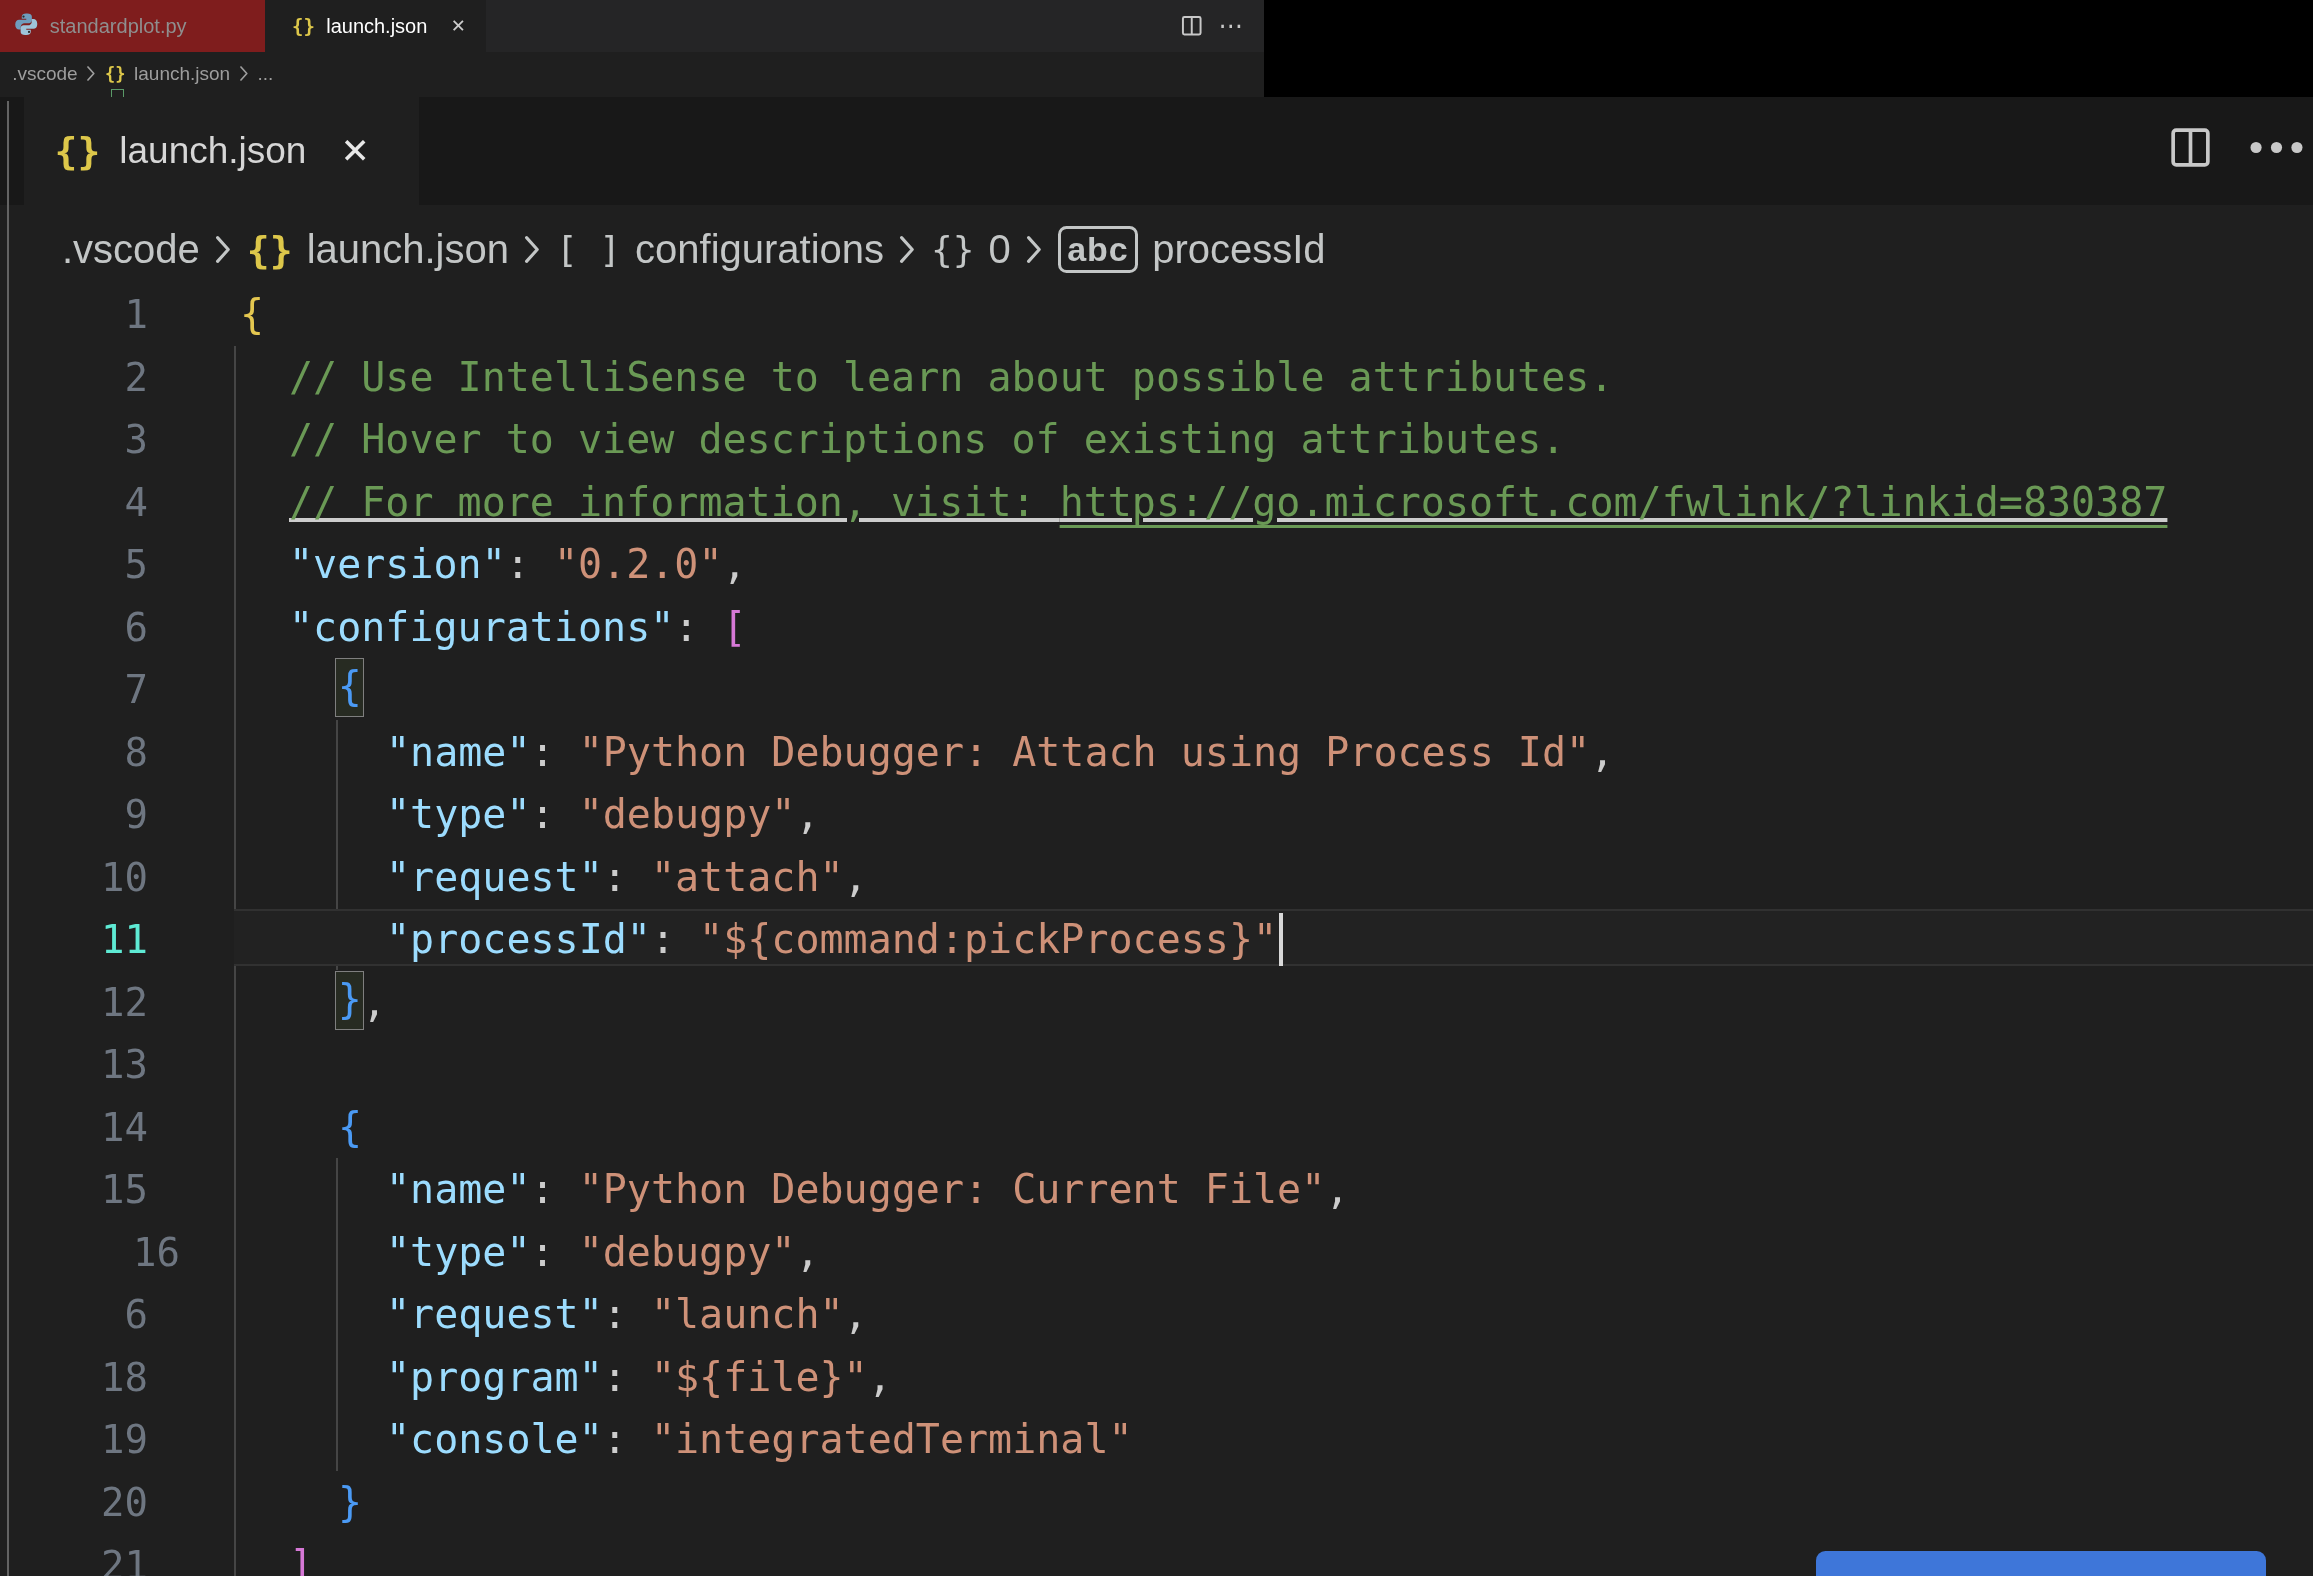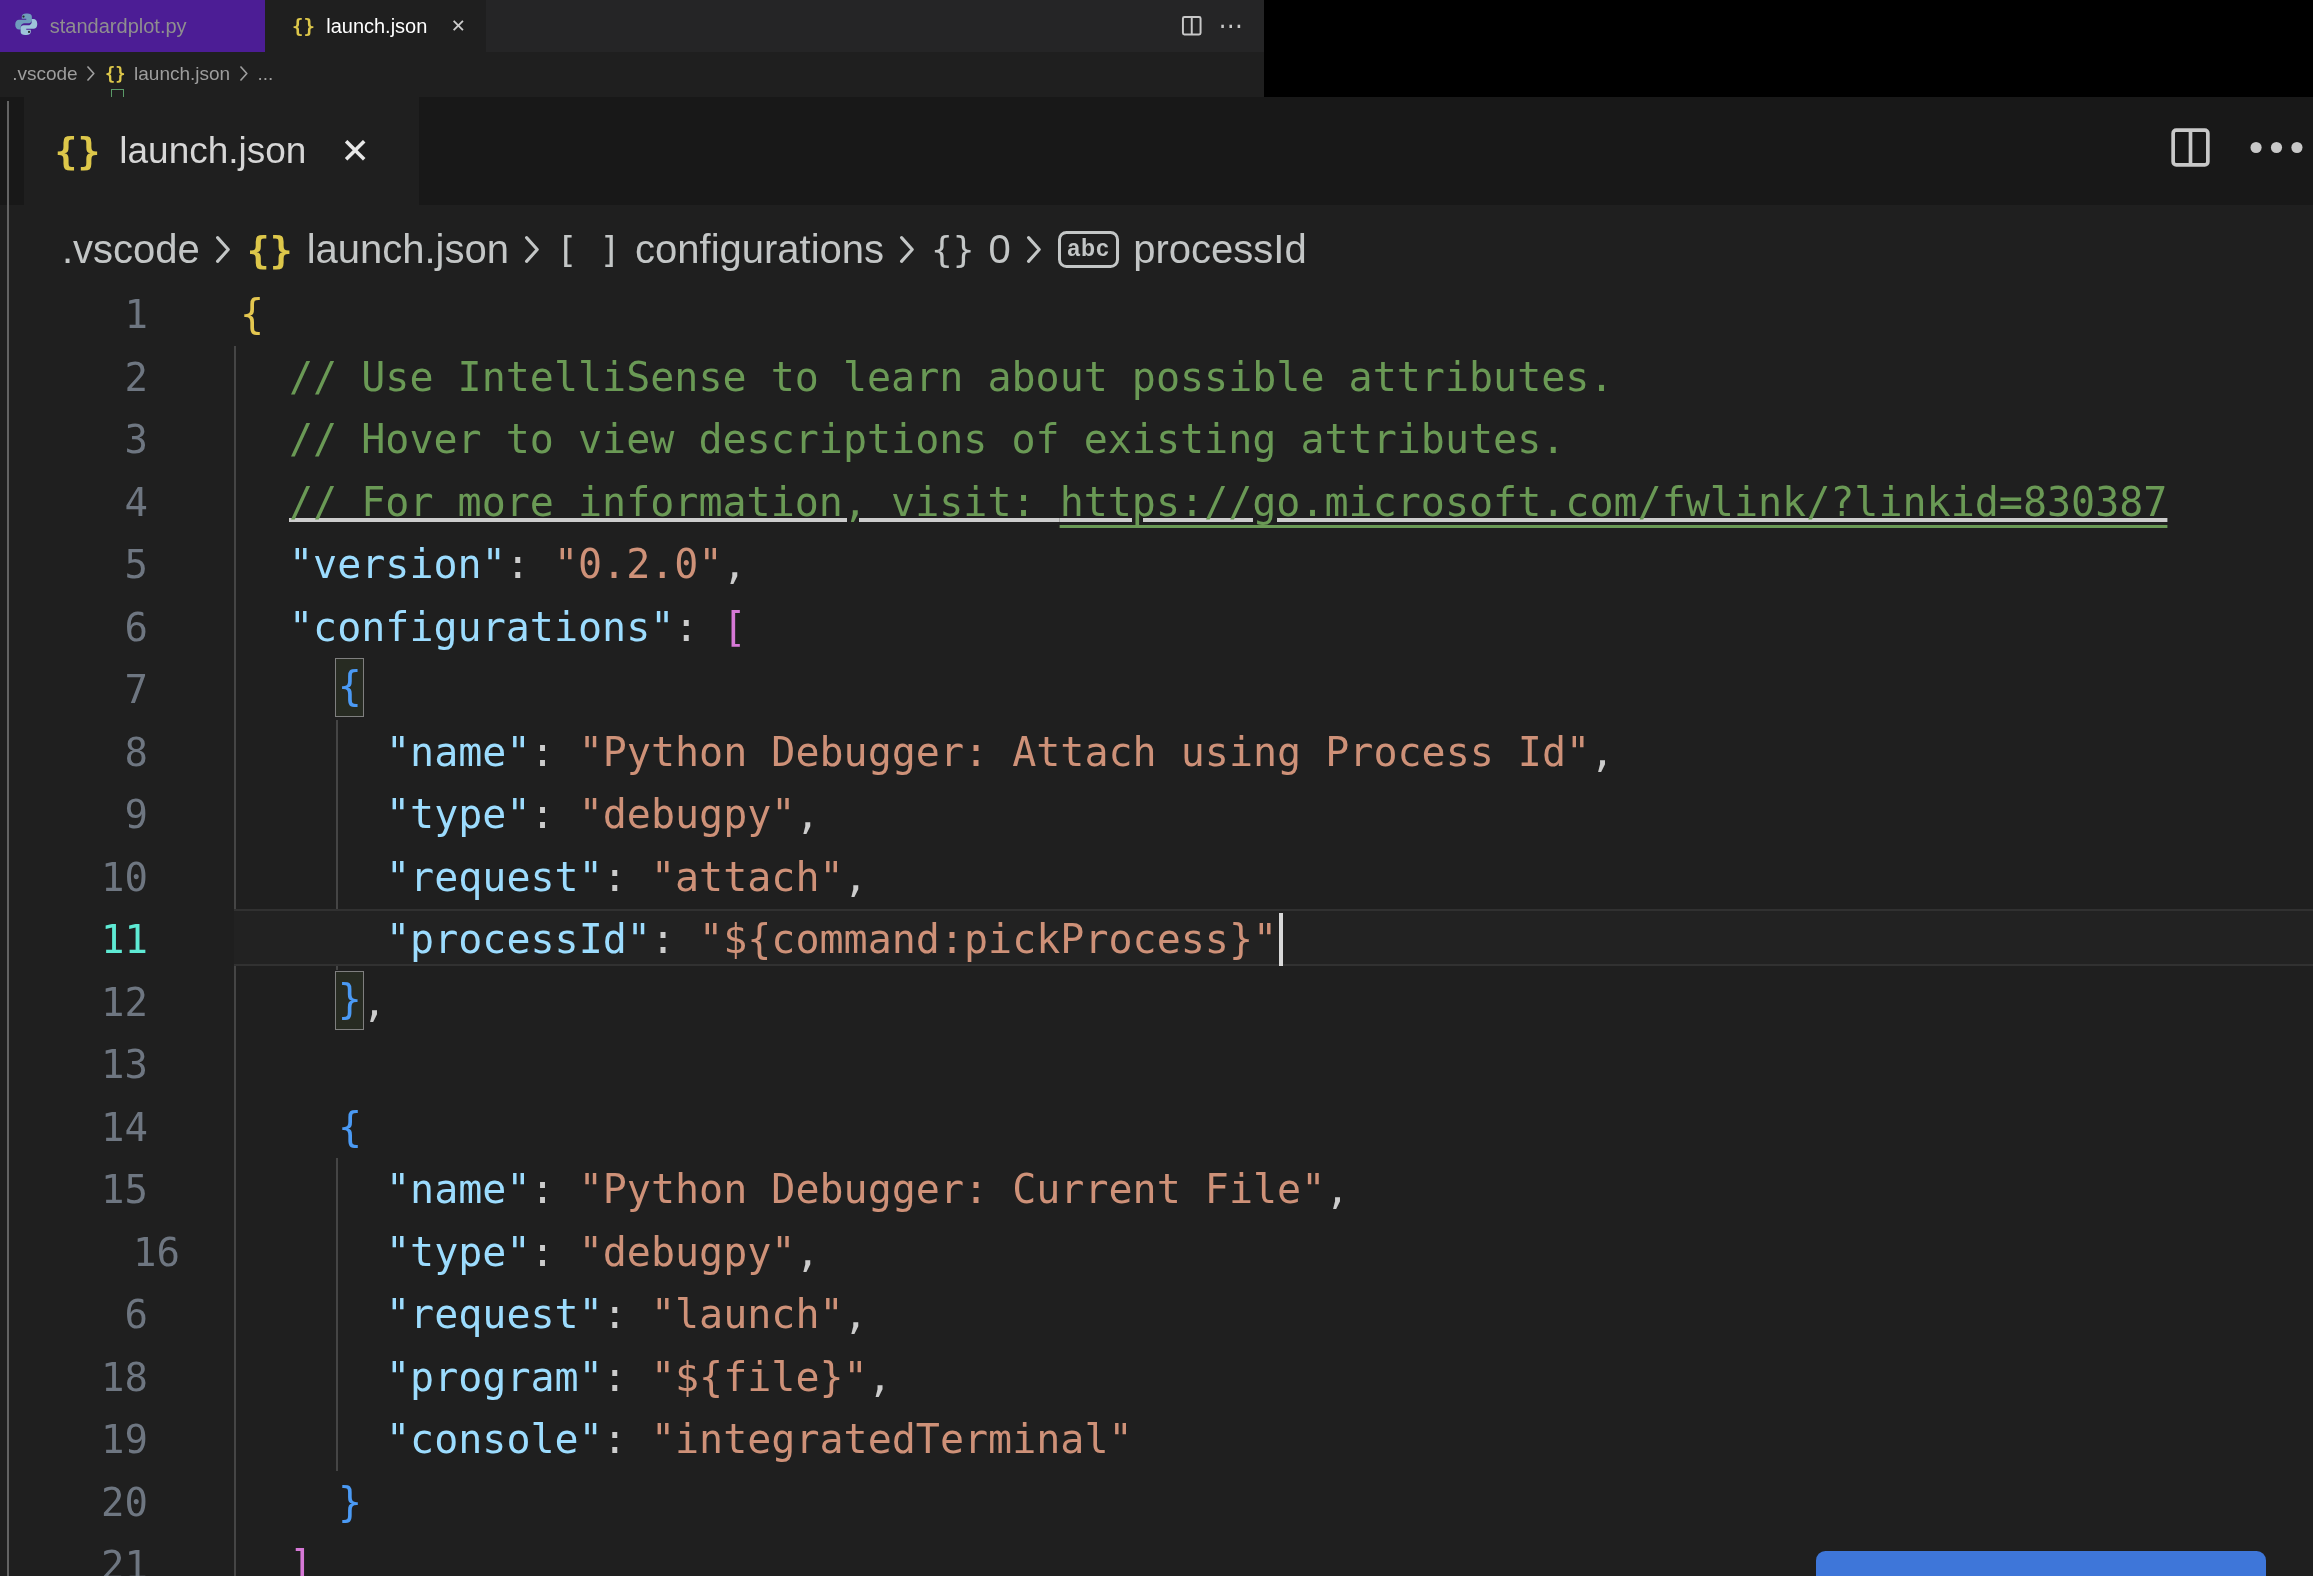--- a/index.html
+++ b/index.html
@@ -2,21 +2,21 @@
 <html style="font-size:15px"><head>
 <meta charset="utf-8">
 <style>
   html,body{margin:0;padding:0;background:#1f1f1f;}
   .screen{position:relative;width:2314px;height:1576px;background:#1f1f1f;overflow:hidden;
           font-family:"Liberation Sans",sans-serif;}
 
   
   .topbar{position:absolute;left:0;top:0;width:1264px;height:52px;background:#252526;}
   .tab{position:absolute;top:0;height:52px;display:flex;align-items:center;box-sizing:border-box;cursor:default;}
-  .tab-inactive{left:0;width:266px;background:#4c1d95;border-right:0.9px solid #1f1f1f;padding-left:14px;gap:11.3px;}
+  .tab-inactive{left:0;width:266px;background:#7f1d1d;border-right:0.9px solid #1f1f1f;padding-left:14px;gap:11.3px;}
   .tab-inactive .tab-label{color:#8f8f8f;font-size:20px;}
   .tab-active{left:266px;width:220px;background:#1f1f1f;padding-left:26px;gap:11.3px;}
   .tab-active .tab-label{color:#ffffff;font-size:20px;}
   .json-glyph{font-family:"DejaVu Sans Mono",monospace;font-weight:bold;color:#ddc74a;}
   .tab-active .json-glyph{font-size:19px;}
   .close-x{color:#cccccc;font-size:18px;margin-left:12.2px;}
   .topbar-actions{position:absolute;left:1180px;top:0;height:52px;display:flex;align-items:center;gap:15px;color:#c8c8c8;}
   .split-icon-sm{width:23.5px;height:23.5px;}
   .more-dots-sm{font-size:24.5px;line-height:23.5px;color:#c8c8c8;}
 
@@ -40,21 +40,21 @@
   .mag-tab .tab-label{color:#d6d6d6;font-size:37px;}
   .mag-tab .close-x{font-size:35px;margin-left:15px;color:#e8e8e8;}
   .mag-actions{position:absolute;left:2166px;top:26px;display:flex;align-items:center;gap:34px;color:#c8c8c8;}
   .split-icon-lg{width:49px;height:49px;}
   .more-dots-lg{width:55px;height:13px;fill:#c8c8c8;}
 
   .bc-big{position:absolute;left:62px;top:115px;height:75px;display:flex;align-items:center;gap:14px;font-size:40px;color:#c3c6c6;}
   .bc-big .chev svg{width:19px;height:35px;}
   .bc-big .json-glyph{font-size:38px;font-weight:bold;}
   .bc-big .mono-gray{font-family:"DejaVu Sans Mono",monospace;font-size:36px;color:#c3c6c6;}
-  .abc-badge{display:inline-block;border:3.8px solid #c3c6c6;border-radius:8.5px;padding:2.8px 6.6px 4.7px 6.6px;font-size:23px;font-weight:bold;letter-spacing:0.9px;line-height:1;color:#c3c6c6;}
+  .abc-badge{display:inline-block;border:3.8px solid #c3c6c6;border-radius:8.5px;padding:2.8px 6.6px 4.7px 6.6px;font-size:34px;font-weight:bold;letter-spacing:0.9px;line-height:1;color:#c3c6c6;}
 
   
   #editor{position:absolute;left:0;top:0;width:2314px;height:1576px;}
   .guide{position:absolute;width:1.9px;background:#454545;}
   #guide-outer{left:234px;top:346px;height:1231px;}
   #guide-inner1{left:336px;top:720px;height:250px;}
   #guide-inner2{left:336px;top:1158px;height:313px;}
   .curline{position:absolute;left:234px;width:2079px;height:53px;background:#222222;
            border-top:2.8px solid #313131;border-bottom:2.8px solid #313131;}
   .lnum{position:absolute;left:0;width:148px;height:63px;line-height:63px;text-align:right;

